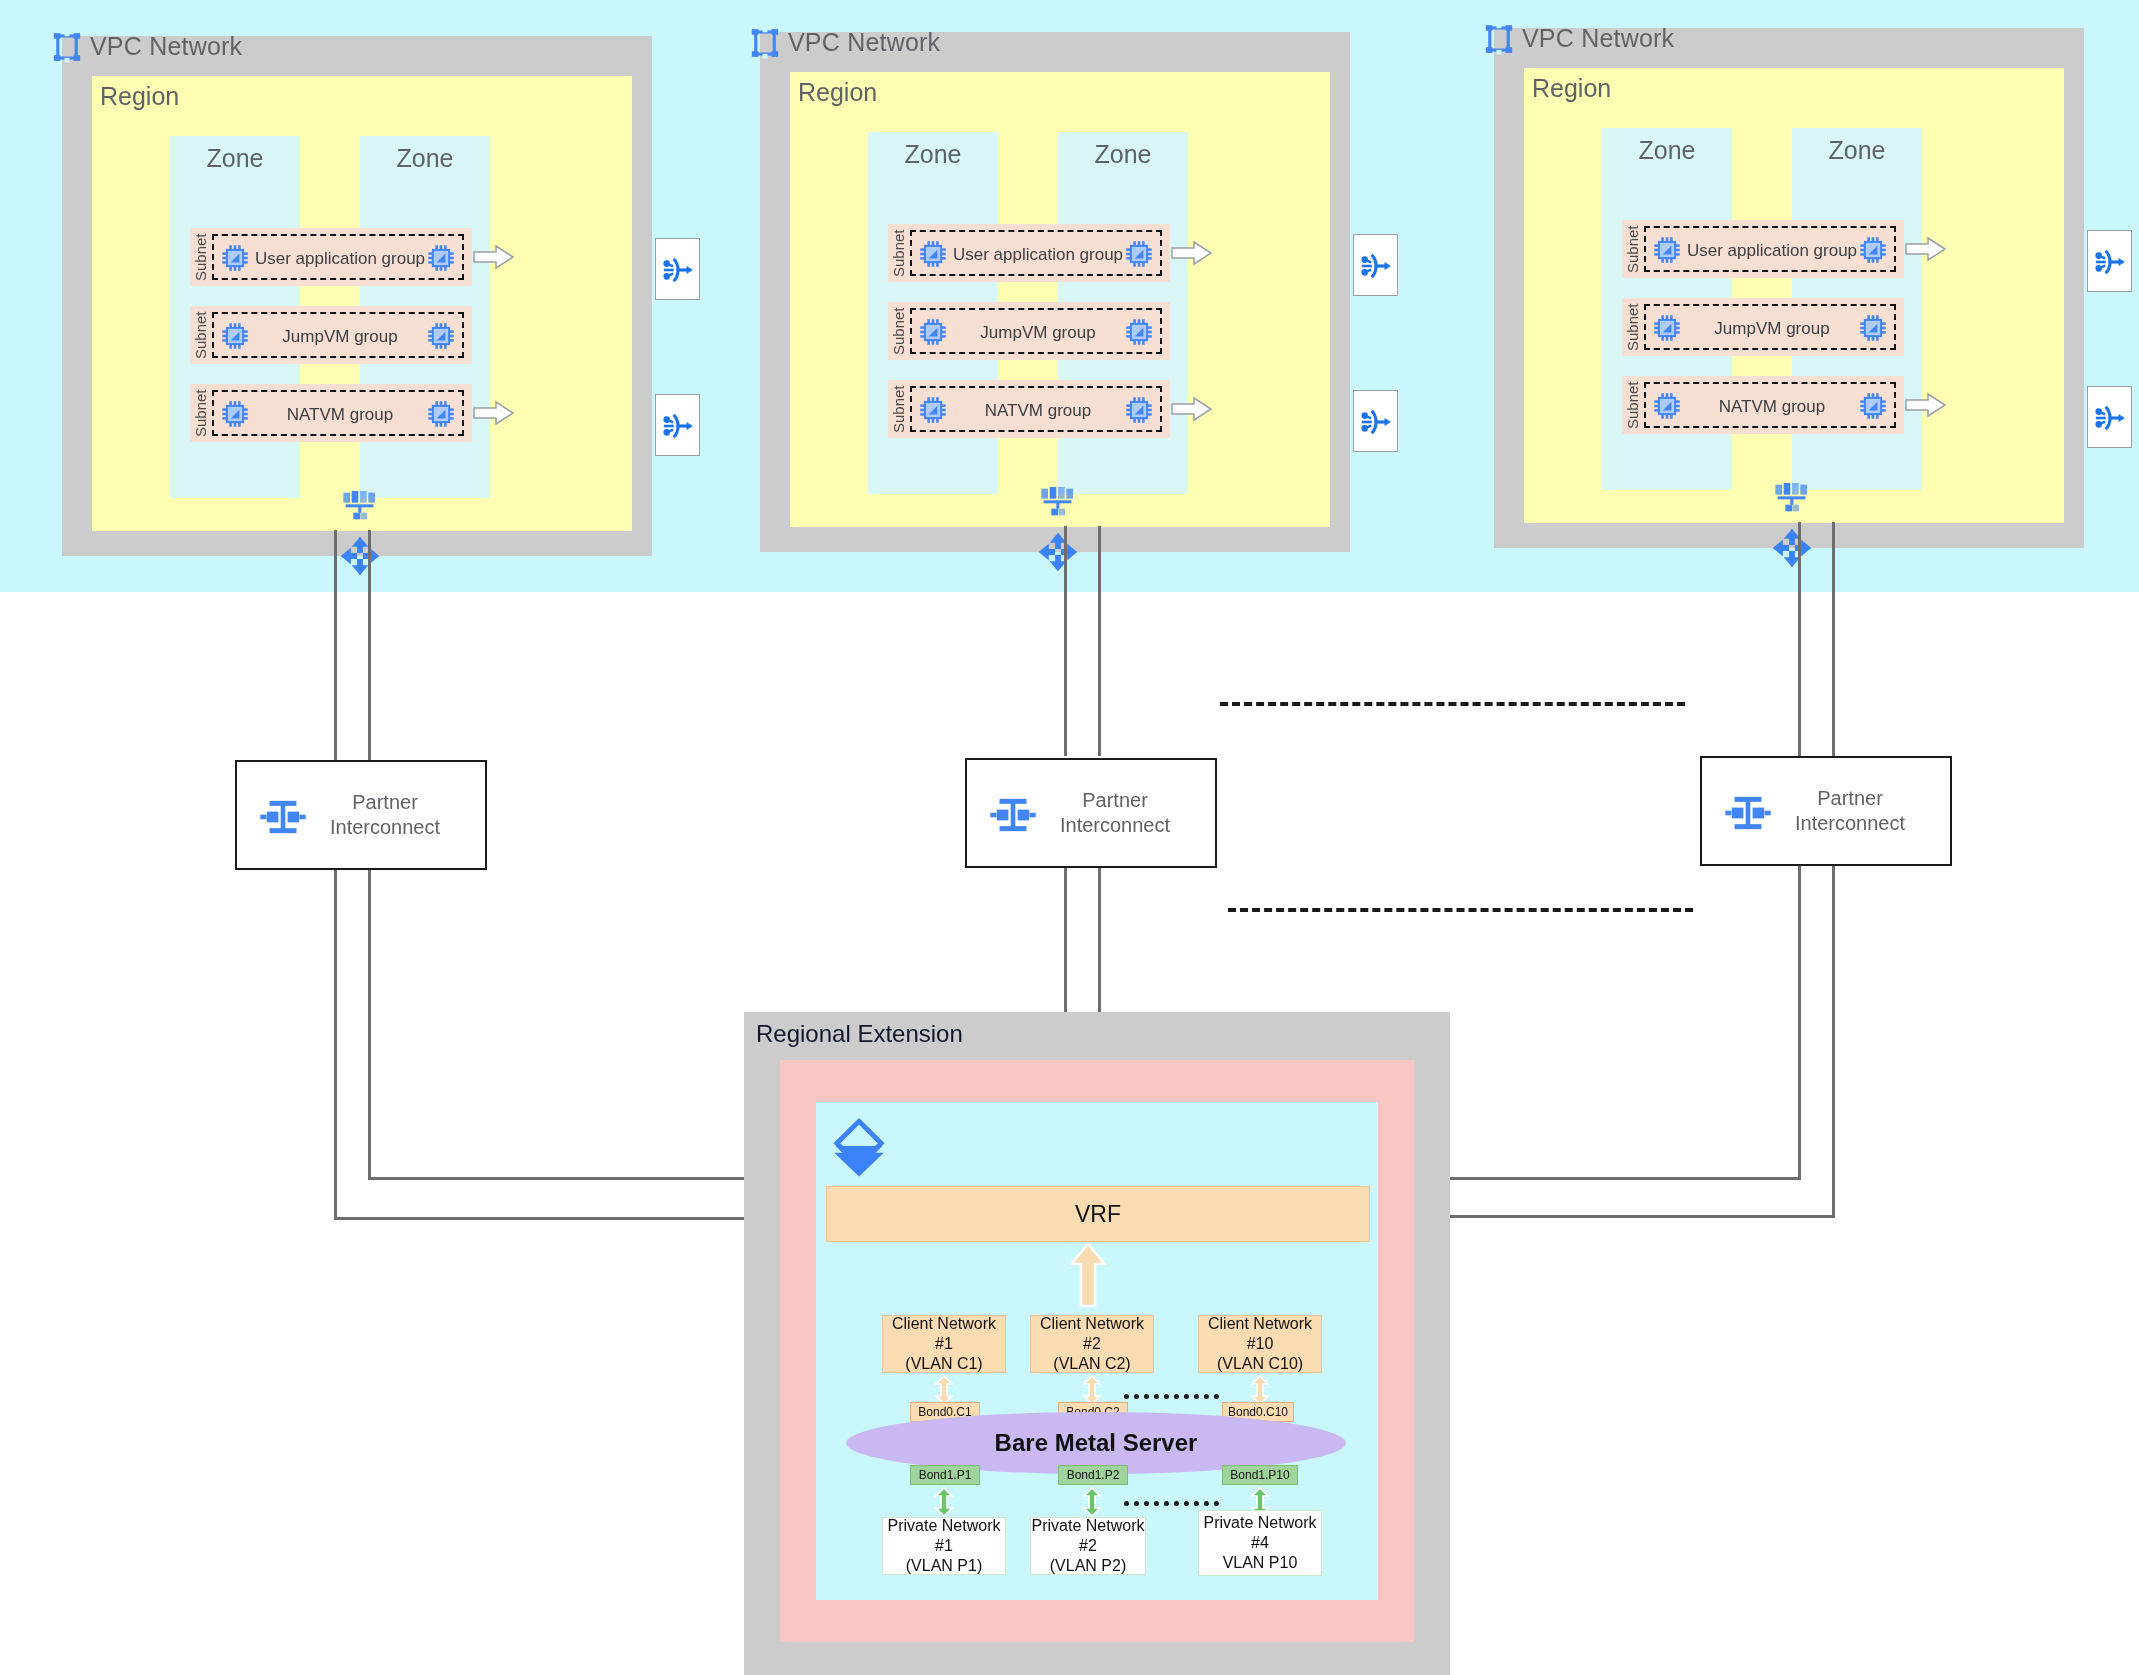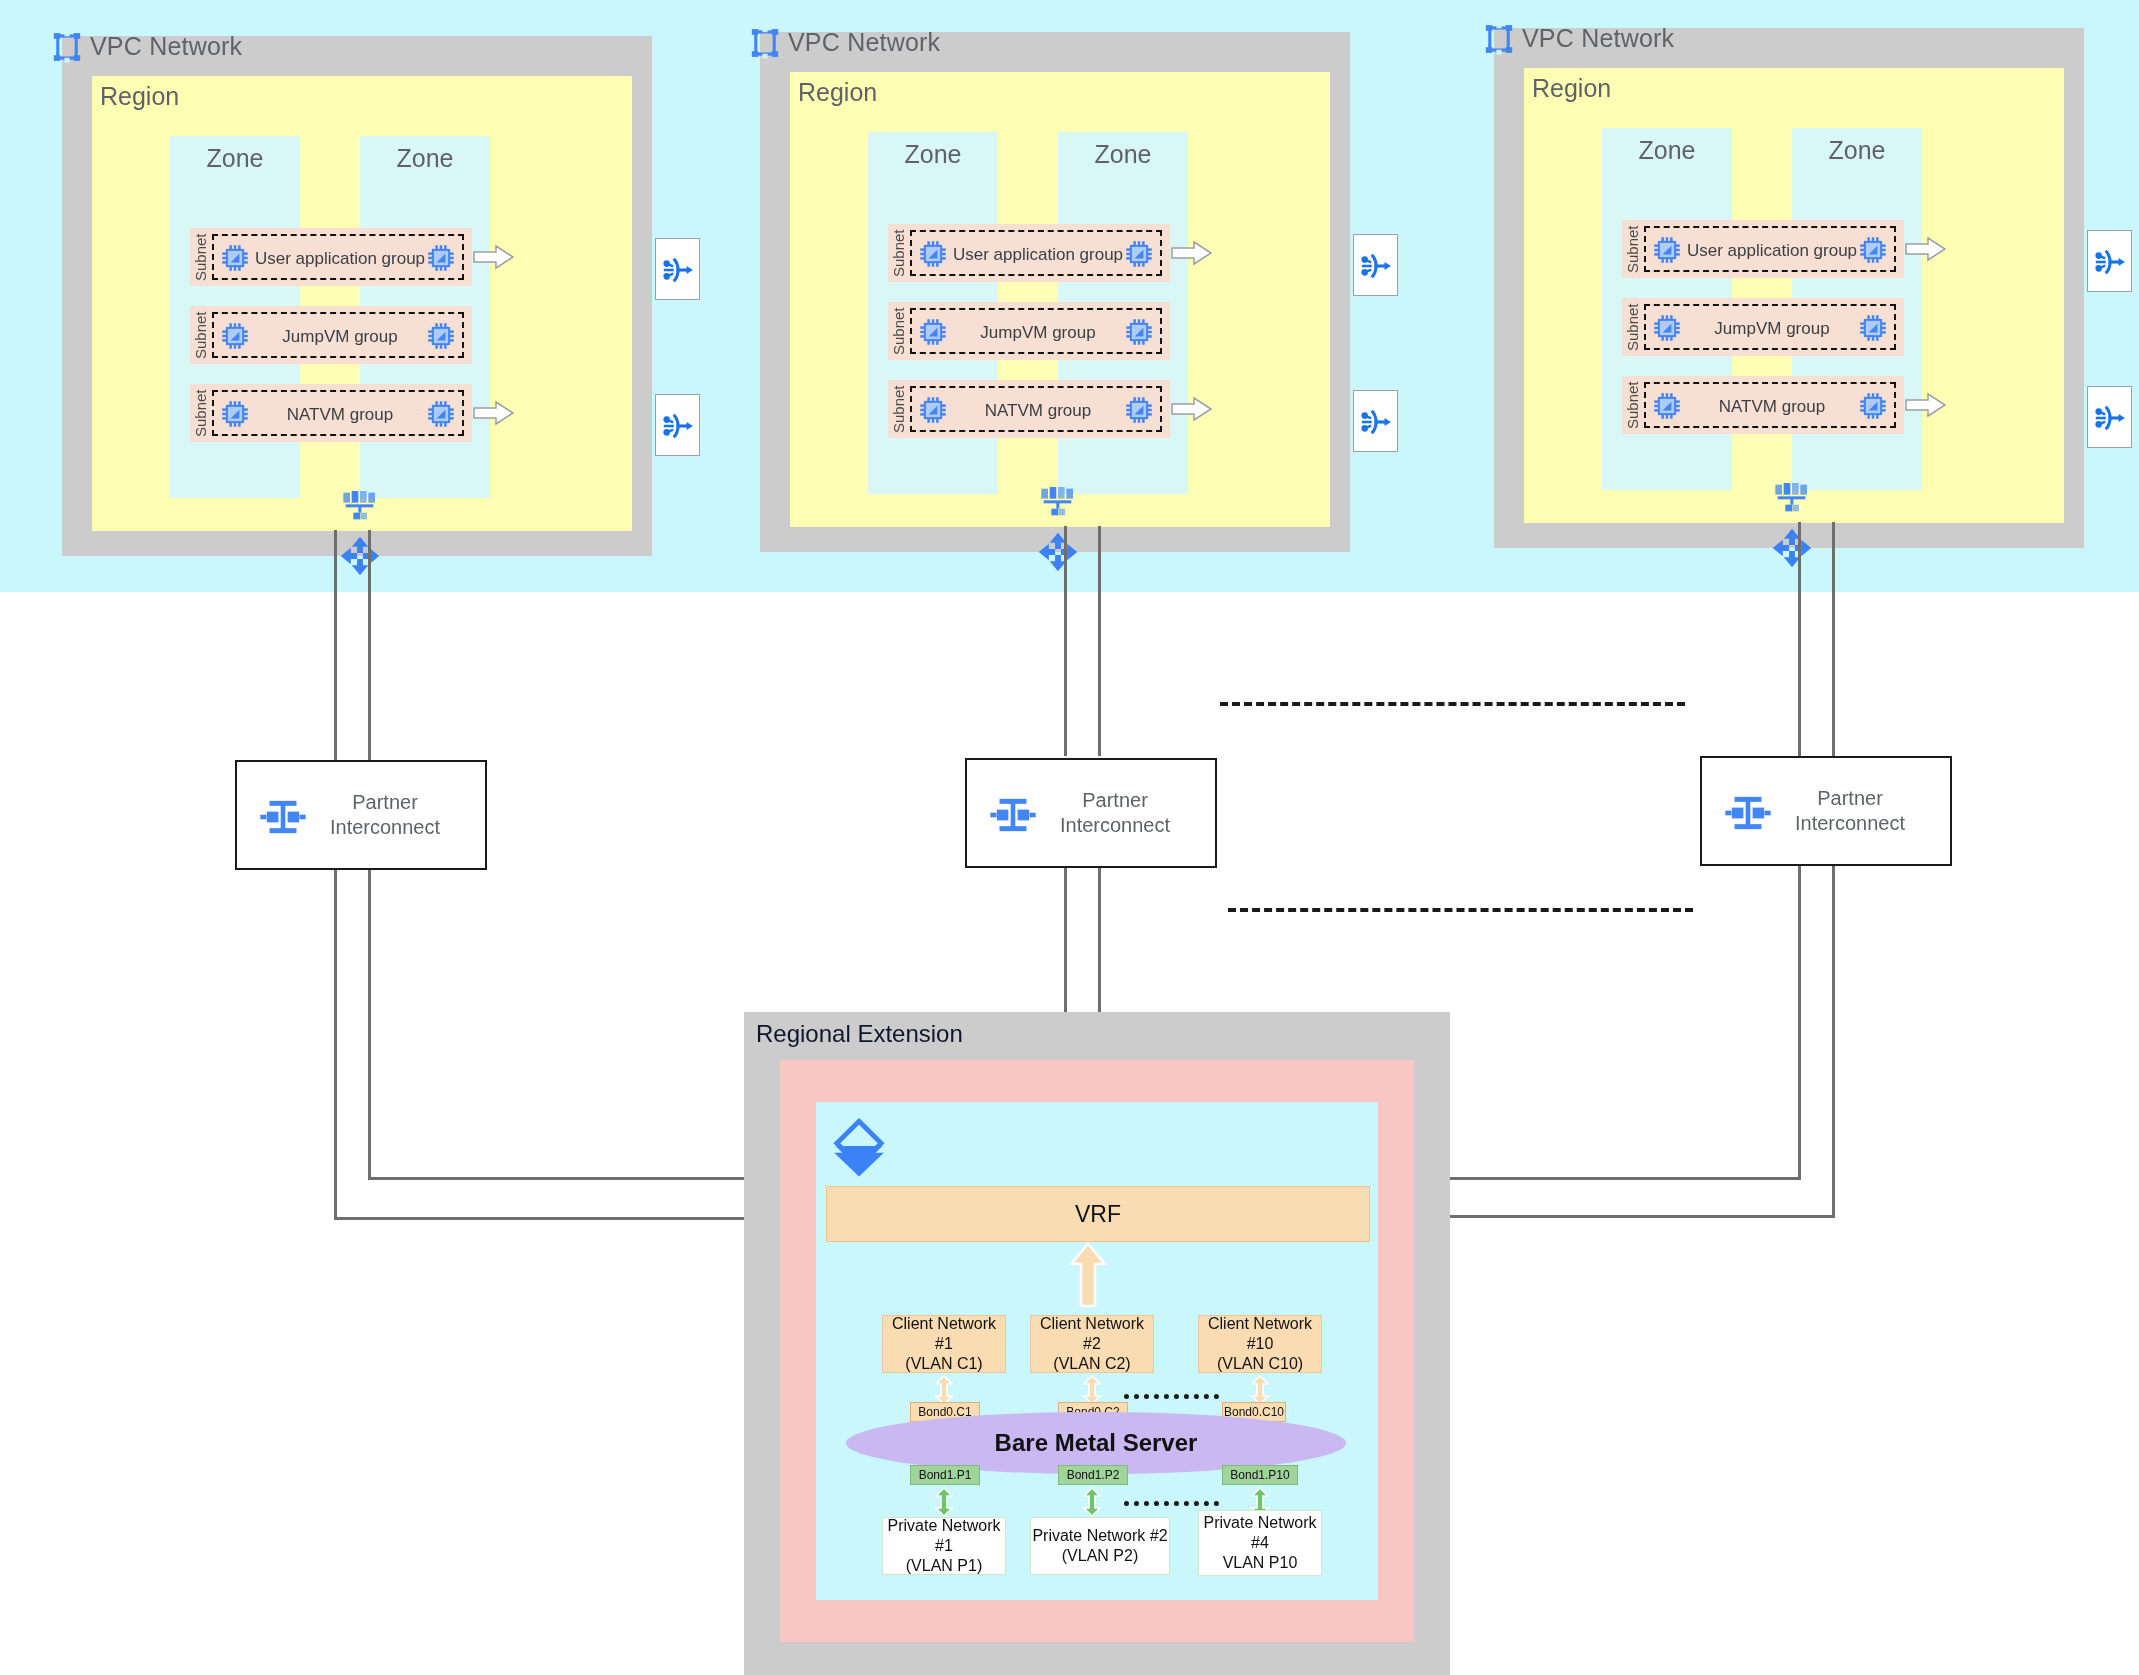--- a/index.html
+++ b/index.html
@@ -868,21 +868,21 @@
       </span>
       <span class="abs" style="left:434px;top:273px;">
         <svg width="20" height="30" viewBox="0 0 20 30">
             <polygon points="10,1 18,9 13,9 13,21 18,21 10,29 2,21 7,21 7,9 2,9" fill="#fadcb3" stroke="#ffffff" stroke-width="1.6"></polygon>
           </svg>
       </span>
       <div class="abs dashline-sm" style="left:308px;top:292px;width:95px;"></div>
 
       <span class="abs bond-c" style="left:94px;top:300px;width:70px;height:20px;">Bond0.C1</span>
       <span class="abs bond-c" style="left:242px;top:300px;width:70px;height:20px;">Bond0.C2</span>
-      <span class="abs bond-c" style="left:406px;top:300px;width:64px;height:20px;">Bond0.C10</span>
+      <span class="abs bond-c" style="left:406px;top:300px;width:72px;height:20px;">Bond0.C10</span>
 
       <div class="abs" id="bms" style="left:30px;top:310px;width:500px;height:62px;">
         <span id="bms-text">Bare Metal Server</span>
       </div>
 
       <span class="abs bond-p" style="left:94px;top:363px;width:70px;height:20px;">Bond1.P1</span>
       <span class="abs bond-p" style="left:242px;top:363px;width:70px;height:20px;">Bond1.P2</span>
       <span class="abs bond-p" style="left:406px;top:363px;width:76px;height:20px;">Bond1.P10</span>
 
       <span class="abs" style="left:118px;top:385px;">
@@ -901,21 +901,21 @@
           </svg>
       </span>
       <div class="abs dashline-sm" style="left:308px;top:399px;width:95px;"></div>
 
       <div class="abs private-box" style="left:66px;top:415px;width:124px;height:58px;">
         <span>
           <span>Private Network #1</span><br>
           <span>(VLAN P1)</span>
         </span>
       </div>
-      <div class="abs private-box" style="left:214px;top:415px;width:140px;height:58px;">
+      <div class="abs private-box" style="left:214px;top:415px;width:116px;height:58px;">
         <span>
           <span>Private Network #2</span><br>
           <span>(VLAN P2)</span>
         </span>
       </div>
       <div class="abs private-box" style="left:382px;top:408px;width:124px;height:66px;">
         <span>
           <span>Private Network</span><br>
           <span>#4</span><br>
           <span>VLAN P10</span>

